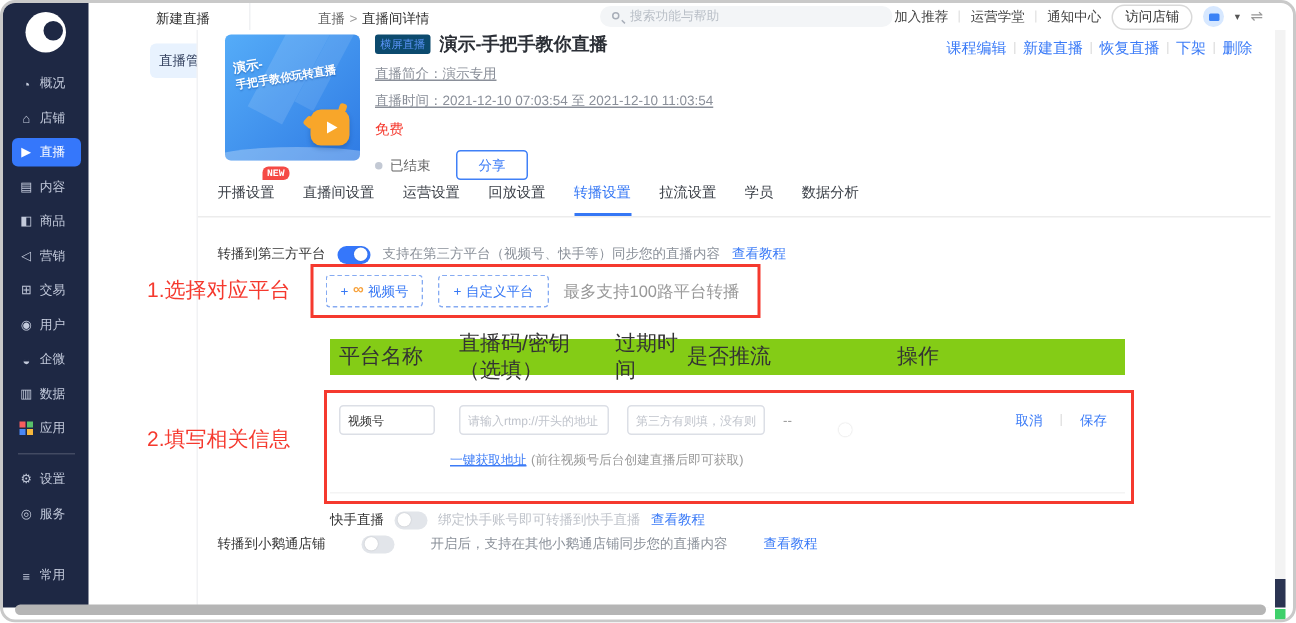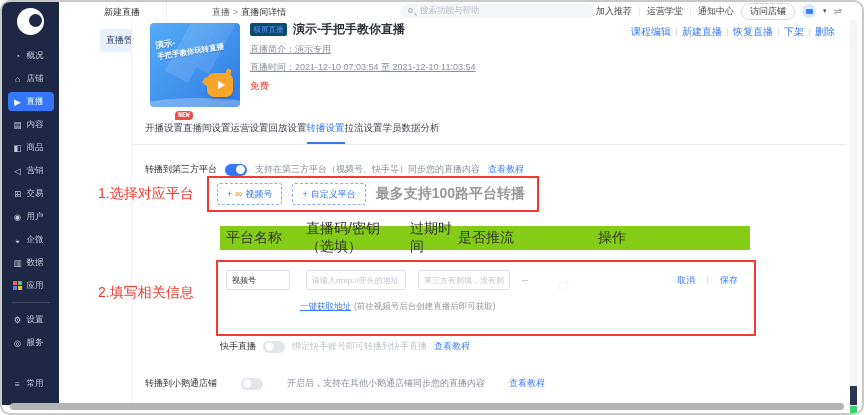--- a/index.html
+++ b/index.html
@@ -66,41 +66,41 @@
   .title-row { display:flex; align-items:center; gap:6px; }
   .type-badge { background:#0c4a6e; color:#5a93f6; font-size:7.5px; padding:1.5px 3.5px; border-radius:2px; }
   .live-title { font-size:12px; font-weight:bold; color:#2b2f36; }
   .meta { font-size:9px; color:#8a8f99; margin-top:5px;text-decoration:underline; }
   .price { font-size:9.5px; color:#f5392e; margin-top:6px; }
   .status-row { display:flex; align-items:center; margin-top:7px; gap:5px; }
   .dot { width:5px; height:5px; border-radius:50%; background:#c3c9d4; }
   .status-txt { font-size:9px; color:#666; }
   .share-btn { margin-left:12px; border:1px solid #4080f7; color:#3b7bf7; border-radius:3px; padding:2.5px 14px; font-size:9px; cursor:pointer; background:#fff; }
 
-  .tabs { position:absolute; left:13px; top:102px; display:flex; font-size:9.5px; color:#3a3f47;font-family:Liberation Mono, monospace; }
+  .tabs { position:absolute; left:13px; top:102px; display:flex; gap:19px; font-size:9.5px; color:#3a3f47;font-family:Liberation Mono, monospace; }
   .tab { padding-bottom:7px; cursor:pointer; }
   .tab.active { color:#3577f5; border-bottom:2px solid #3577f5; }
   .new-badge { position:absolute; left:30px; top:-11px; background:#f54a45; color:#fff; font-size:6.5px; font-weight:bold; padding:1px 3px; border-radius:4px 4px 4px 0; }
   .tabline { position:absolute; left:0; right:0; top:124px; border-bottom:1px solid #ececec; }
 
   .row { position:absolute; display:flex; align-items:center; font-size:9px; }
   .lbl { color:#333; }
   .desc { color:#8a9099; }
   .desc.faded { color:#c0c4cb; }
   .link { color:#3b7bf7; cursor:pointer; }
   .toggle { position:relative; width:22px; height:12px; border-radius:6px; cursor:pointer; flex:none; }
   .toggle.on { background:#3577fb; }
   .toggle.off { background:#e2e5ea; }
   .toggle i { position:absolute; top:1.5px; width:9px; height:9px; border-radius:50%; background:#fff; box-shadow:0 0 1px rgba(0,0,0,.2); }
   .toggle.on i { right:2px; } .toggle.off i { left:2px; }
 
   .redbox1 { position:absolute; left:75px; top:156px; display:inline-flex; align-items:center; gap:10px; border:2px solid #f5392e; padding:5px 12px 5px 8px; }
   .dash-btn { display:inline-flex; align-items:center; gap:3px; border:1px dashed #86abf2; border-radius:3px; color:#3577f5; font-size:9px; padding:3.5px 9px; cursor:pointer; background:#fff; }
   .wx-ic { color:#f7a23c; font-weight:bold; font-size:10px; line-height:8px; }
-  .limit { color:#999; font-size:14px;font-weight:bold; }
+  .limit { color:#999; font-size:11px; }
   .anno { position:absolute; color:#f5392e; font-size:14px; z-index:6;text-align:center; }
 
   .thead { position:absolute; left:88px; top:206px; width:530px; height:24px; background:#84cc16; display:flex; align-items:center; font-size:14px; color:#333; }
   .th { padding-left:6px; flex:none; }
   .c1{width:80px}.c2{width:112px}.c3{width:104px}.c4{width:48px}.c5{width:95px}.c6{width:91px;text-align:right;padding-right:12px}
   .redbox2 { position:absolute; left:84px; top:240px; width:540px; height:76px; border:2px solid #f5392e; }
   .trow { position:absolute; left:88px; top:250px; width:530px; display:flex; align-items:center; font-size:9px; }
   .td { padding-left:6px; flex:none; }
   input.fld { height:20px; border:1px solid #dcdfe6; border-radius:3px; font-size:8px; padding:0 5px; color:#333; outline:none; font-family:inherit; }
   input.fld::placeholder { color:#c0c4cc; }
@@ -254,20 +254,25 @@
     </div>
 
     <div class="info">
       <div class="title-row">
         <span class="type-badge">横屏直播</span>
         <span class="live-title">演示-手把手教你直播</span>
       </div>
       <div class="meta">直播简介：演示专用</div>
       <div class="meta">直播时间：2021-12-10 07:03:54 至 2021-12-10 11:03:54</div>
       <div class="price">免费</div>
+      <div class="status-row">
+        <span class="dot"></span>
+        <span class="status-txt">已结束</span>
+        <button class="share-btn">分享</button>
+      </div>
     </div>
 
     <div class="tabs">
       <span class="new-badge">NEW</span>
       <span class="tab">开播设置</span>
       <span class="tab">直播间设置</span>
       <span class="tab">运营设置</span>
       <span class="tab">回放设置</span>
       <span class="tab active">转播设置</span>
       <span class="tab">拉流设置</span>
@@ -328,21 +333,21 @@
 
     <div class="row" style="left:88px; top:320px; gap:7px;">
       <span class="lbl">快手直播</span>
       <span class="toggle off">
           <i></i>
         </span>
       <span class="desc faded">绑定快手账号即可转播到快手直播</span>
       <span class="link">查看教程</span>
     </div>
 
-    <div class="row" style="left:13px; top:357px; gap:24px;">
+    <div class="row" style="left:13px; top:336px; gap:24px;">
       <span class="lbl">转播到小鹅通店铺</span>
       <span class="toggle off">
           <i></i>
         </span>
       <span class="desc">开启后，支持在其他小鹅通店铺同步您的直播内容</span>
       <span class="link">查看教程</span>
     </div>
 
   </main>
 

